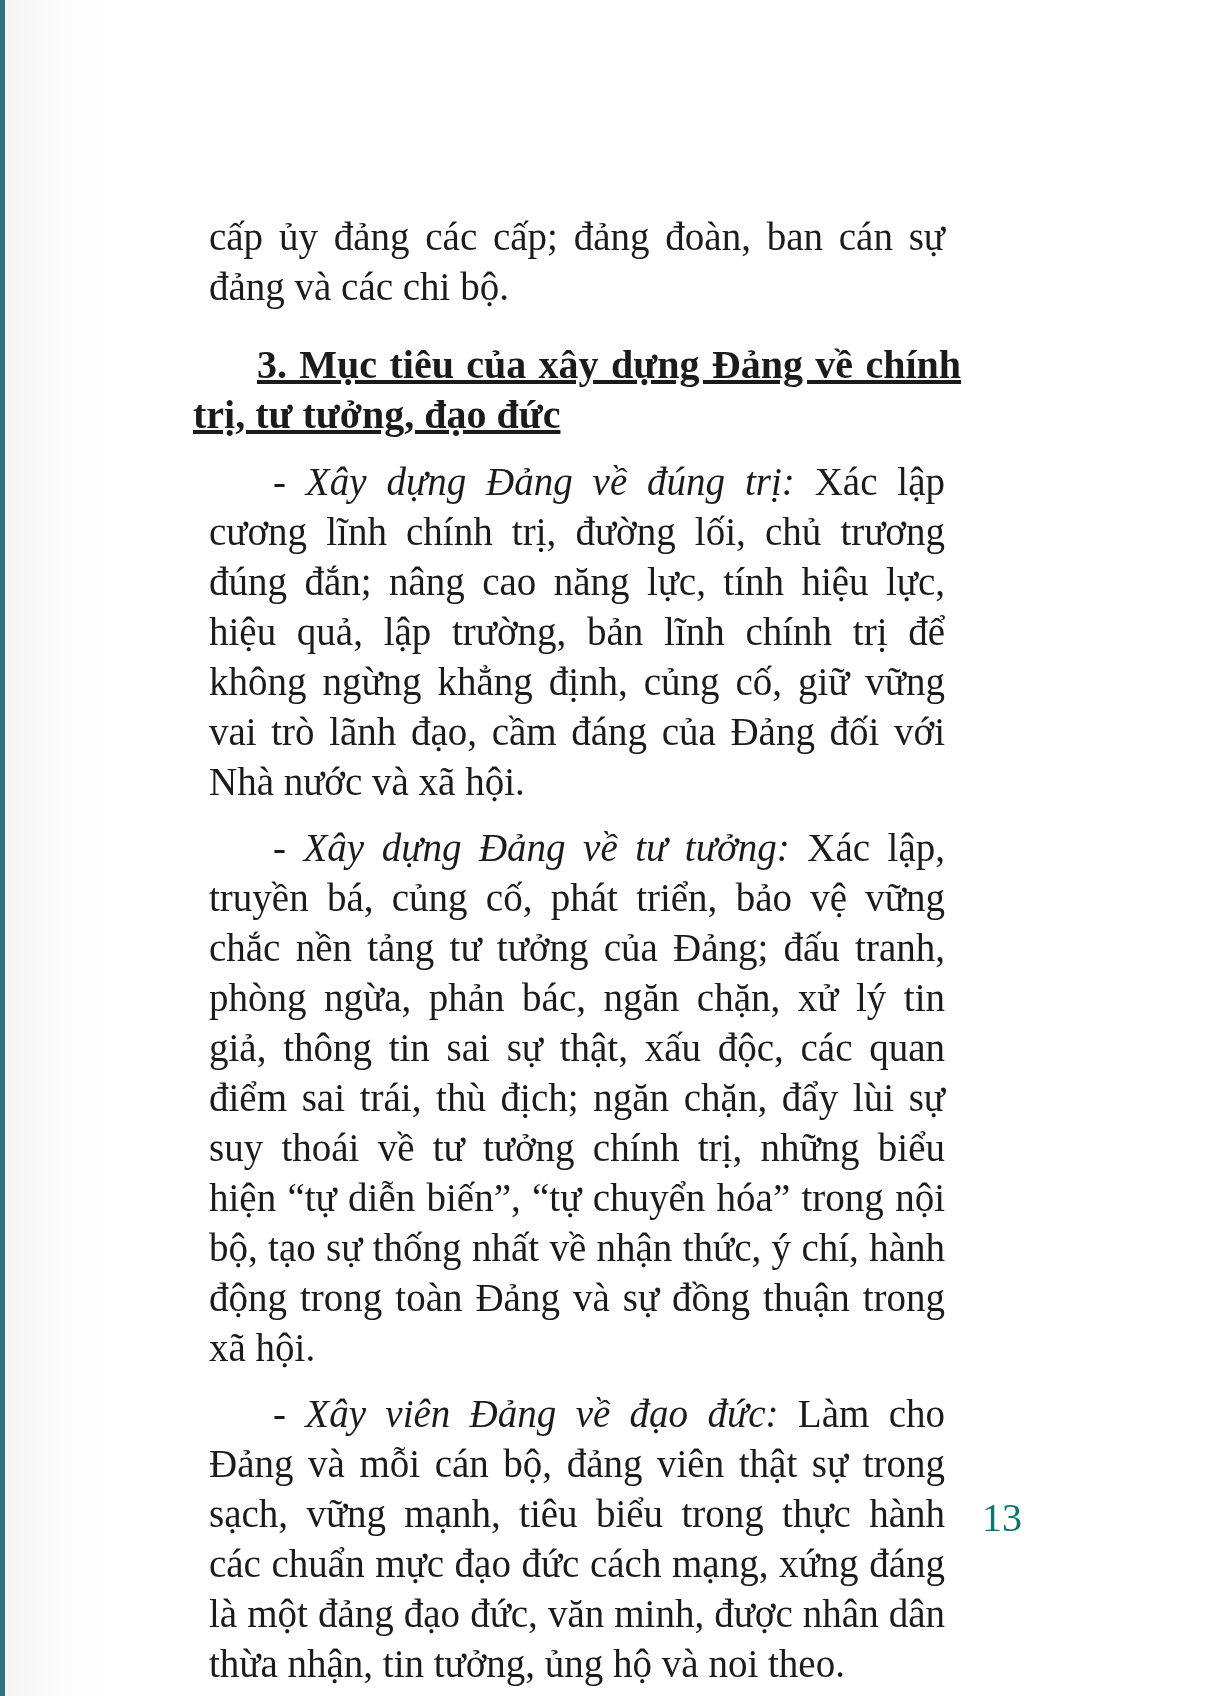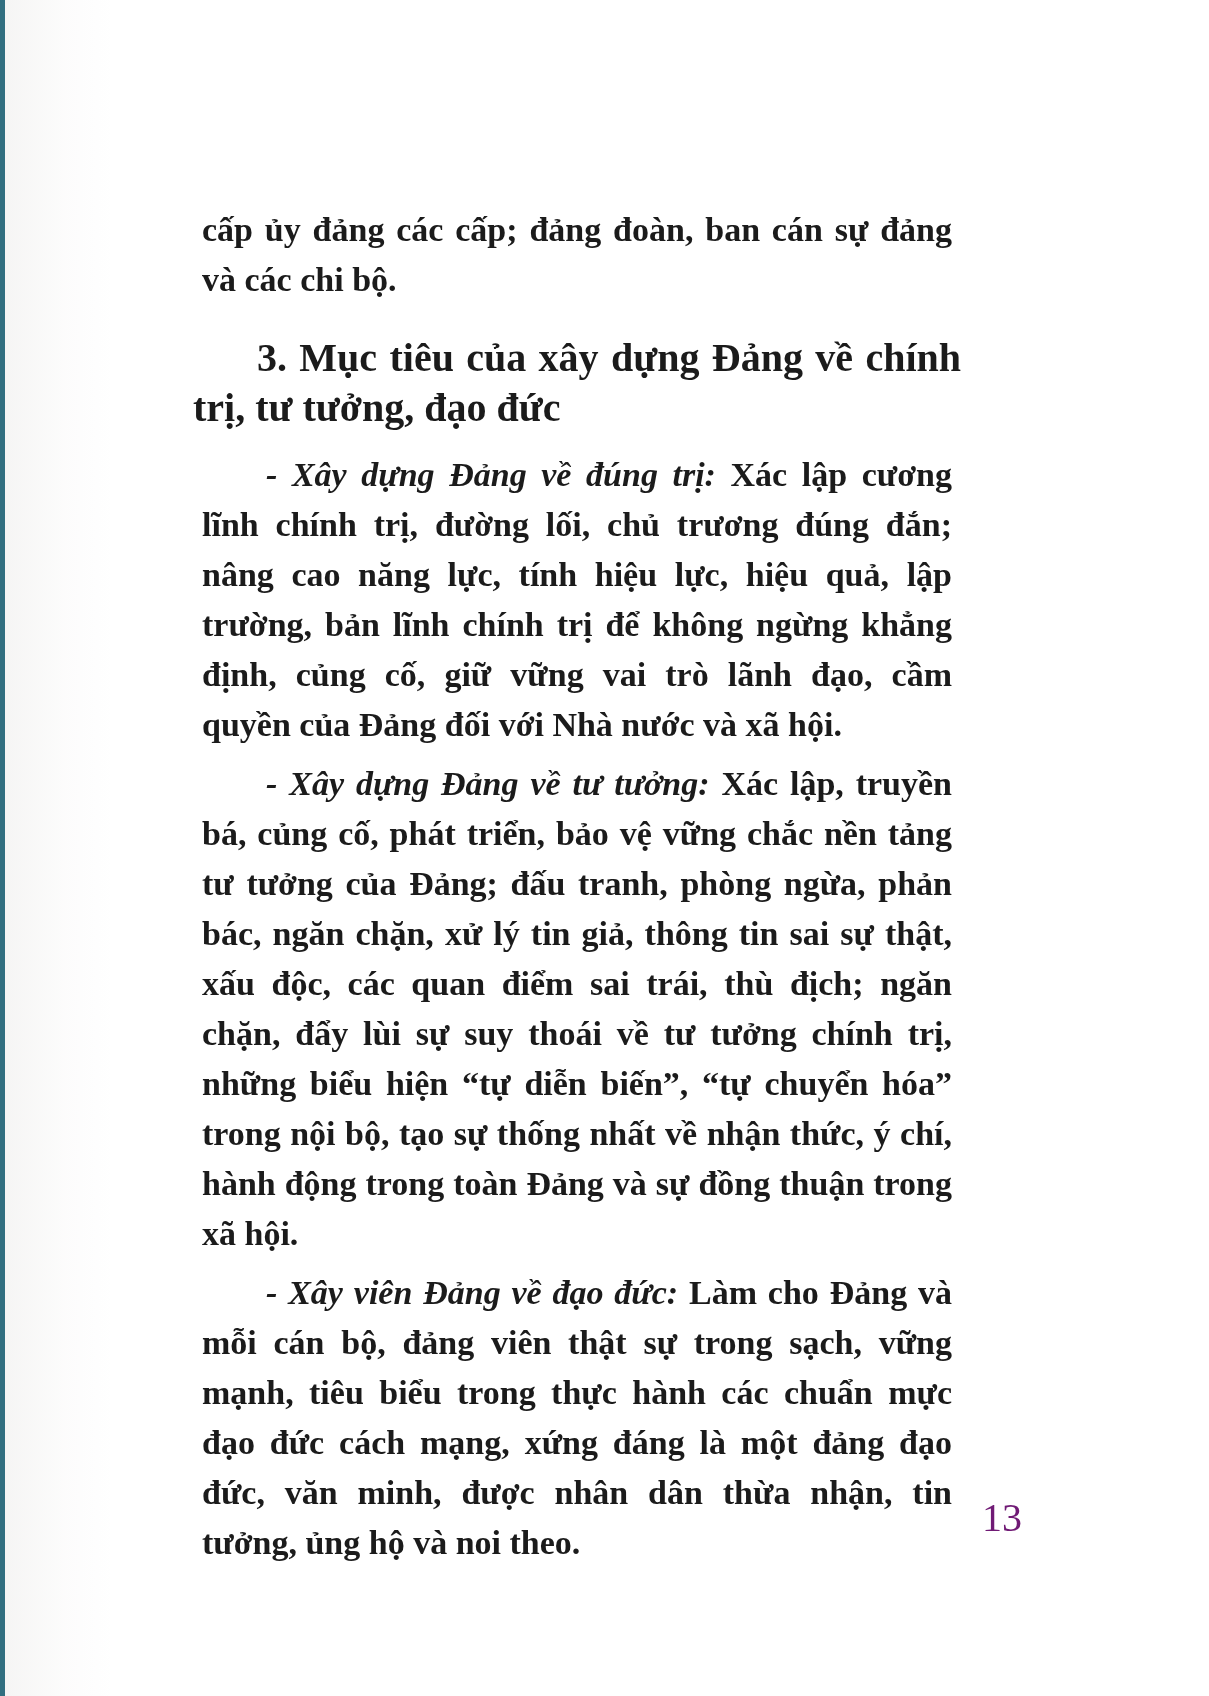--- a/index.html
+++ b/index.html
@@ -32,58 +32,59 @@
     background: linear-gradient(to right, rgba(120,110,105,0.07), rgba(120,110,105,0.02) 55%, rgba(0,0,0,0) 100%);
     pointer-events: none;
   }
   .text-block {
     position: absolute;
     left: 193px;
     top: 196px;
     width: 768px;
   }
   .text-block p, .text-block h3 {
-    margin: 9px;
-    font-size: 34px;
+    margin: 16px;
+    font-size: 39px;
     line-height: 50px;
     text-align: justify;
-    font-weight: bold;
+    font-weight: normal;
   }
   .section-heading {
     font-weight: bold !important;
     font-size: 40px !important;
     text-indent: 64px;
     margin: 28px 0 17px 0 !important;
+    text-decoration: underline;
   }
   .para-indent {
     text-indent: 64px;
   }
   .para-lead {
     font-style: italic;
   }
   .page-number {
     position: absolute;
     top: 1494px;
     right: 187px;
     font-size: 40px;
     line-height: 48px;
-    color: #701a75;
+    color: #0f766e;
   }
 </style>
 </head>
 <body>
 
 <div class="accent-bar"></div>
 <div class="scan-shadow"></div>
 
 <main class="text-block">
   <p>cấp ủy đảng các cấp; đảng đoàn, ban cán sự đảng và các chi bộ.</p>
 
   <h3 class="section-heading">3. Mục tiêu của xây dựng Đảng về chính trị, tư tưởng, đạo đức</h3>
 
-  <p class="para-indent"><em class="para-lead">- Xây dựng Đảng về đúng trị:</em><span> Xác lập cương lĩnh chính trị, đường lối, chủ trương đúng đắn; nâng cao năng lực, tính hiệu lực, hiệu quả, lập trường, bản lĩnh chính trị để không ngừng khẳng định, củng cố, giữ vững vai trò lãnh đạo, cầm quyền của Đảng đối với Nhà nước và xã hội.</span></p>
+  <p class="para-indent"><em class="para-lead">- Xây dựng Đảng về đúng trị:</em><span> Xác lập cương lĩnh chính trị, đường lối, chủ trương đúng đắn; nâng cao năng lực, tính hiệu lực, hiệu quả, lập trường, bản lĩnh chính trị để không ngừng khẳng định, củng cố, giữ vững vai trò lãnh đạo, cầm đáng của Đảng đối với Nhà nước và xã hội.</span></p>
 
   <p class="para-indent"><em class="para-lead">- Xây dựng Đảng về tư tưởng:</em><span> Xác lập, truyền bá, củng cố, phát triển, bảo vệ vững chắc nền tảng tư tưởng của Đảng; đấu tranh, phòng ngừa, phản bác, ngăn chặn, xử lý tin giả, thông tin sai sự thật, xấu độc, các quan điểm sai trái, thù địch; ngăn chặn, đẩy lùi sự suy thoái về tư tưởng chính trị, những biểu hiện “tự diễn biến”, “tự chuyển hóa” trong nội bộ, tạo sự thống nhất về nhận thức, ý chí, hành động trong toàn Đảng và sự đồng thuận trong xã hội.</span></p>
 
   <p class="para-indent"><em class="para-lead">- Xây viên Đảng về đạo đức:</em><span> Làm cho Đảng và mỗi cán bộ, đảng viên thật sự trong sạch, vững mạnh, tiêu biểu trong thực hành các chuẩn mực đạo đức cách mạng, xứng đáng là một đảng đạo đức, văn minh, được nhân dân thừa nhận, tin tưởng, ủng hộ và noi theo.</span></p>
 </main>
 
 <div class="page-number">13</div>
 
 </body></html>

